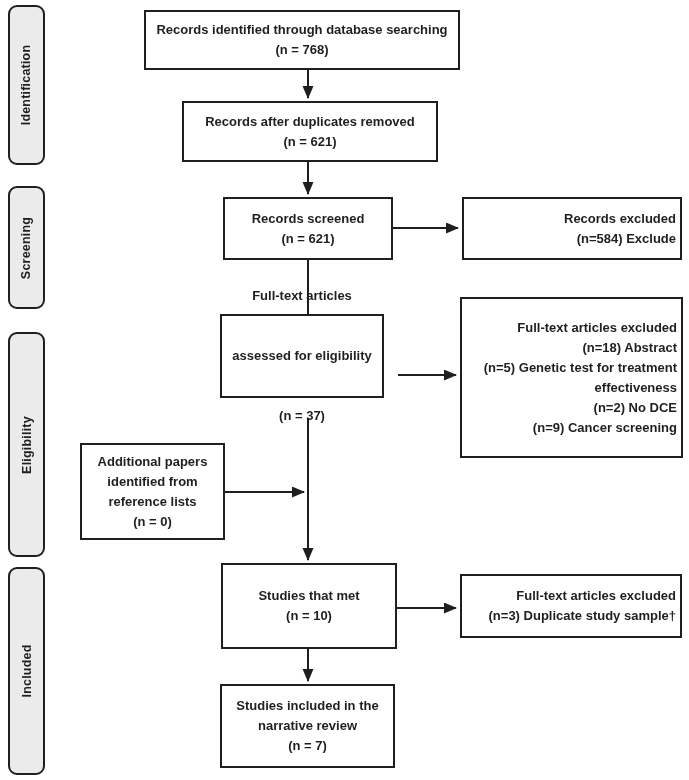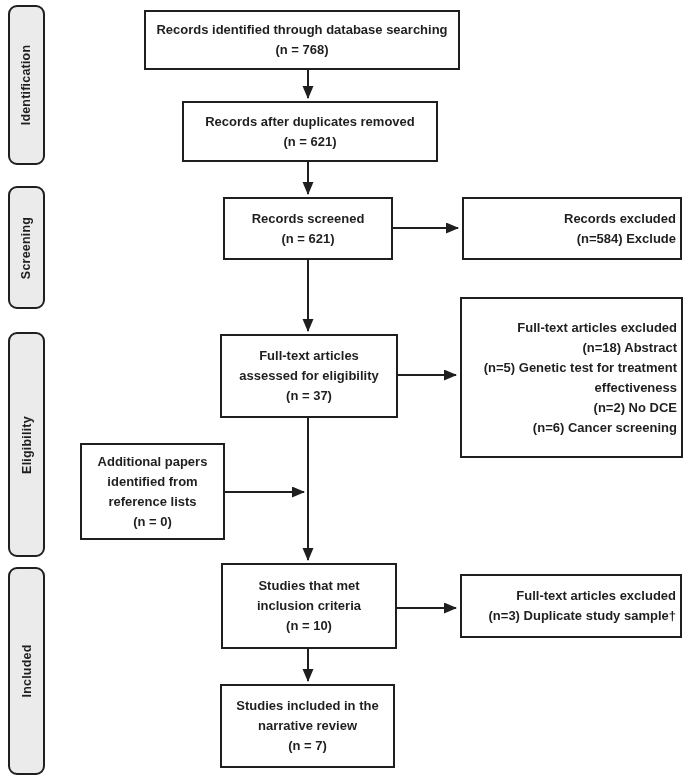--- a/index.html
+++ b/index.html
@@ -94,45 +94,44 @@
   <div class="box" style="left:223px;top:197px;width:170px;height:63px;">
     <div>Records screened</div>
     <div>(n = 621)</div>
   </div>
 
   <div class="box leftalign" style="left:462px;top:197px;width:220px;height:63px;">
     <div>Records excluded</div>
     <div>(n=584) Exclude</div>
   </div>
 
-  <div class="box" style="left:220px;top:334px;width:178px;height:84px;">
+  <div class="box" style="left:220px;top:314px;width:164px;height:84px;gap:40px;">
     <div>Full-text articles</div>
     <div>assessed for eligibility</div>
     <div>(n = 37)</div>
   </div>
 
   <div class="box leftalign" style="left:460px;top:297px;width:223px;height:161px;">
     <div>Full-text articles excluded</div>
     <div>(n=18) Abstract</div>
     <div>(n=5) Genetic test for treatment</div>
     <div>effectiveness</div>
     <div>(n=2) No DCE</div>
-    <div>(n=6) Cancer screening</div>
+    <div>(n=9) Cancer screening</div>
   </div>
 
   <div class="box" style="left:80px;top:443px;width:145px;height:97px;">
     <div>Additional papers</div>
     <div>identified from</div>
     <div>reference lists</div>
     <div>(n = 0)</div>
   </div>
 
   <div class="box" style="left:221px;top:563px;width:176px;height:86px;">
     <div>Studies that met</div>
-    <div>inclusion criteria</div>
     <div>(n = 10)</div>
   </div>
 
   <div class="box leftalign" style="left:460px;top:574px;width:222px;height:64px;">
     <div>Full-text articles excluded</div>
     <div>(n=3) Duplicate study sample†</div>
   </div>
 
   <div class="box" style="left:220px;top:684px;width:175px;height:84px;">
     <div>Studies included in the</div>

